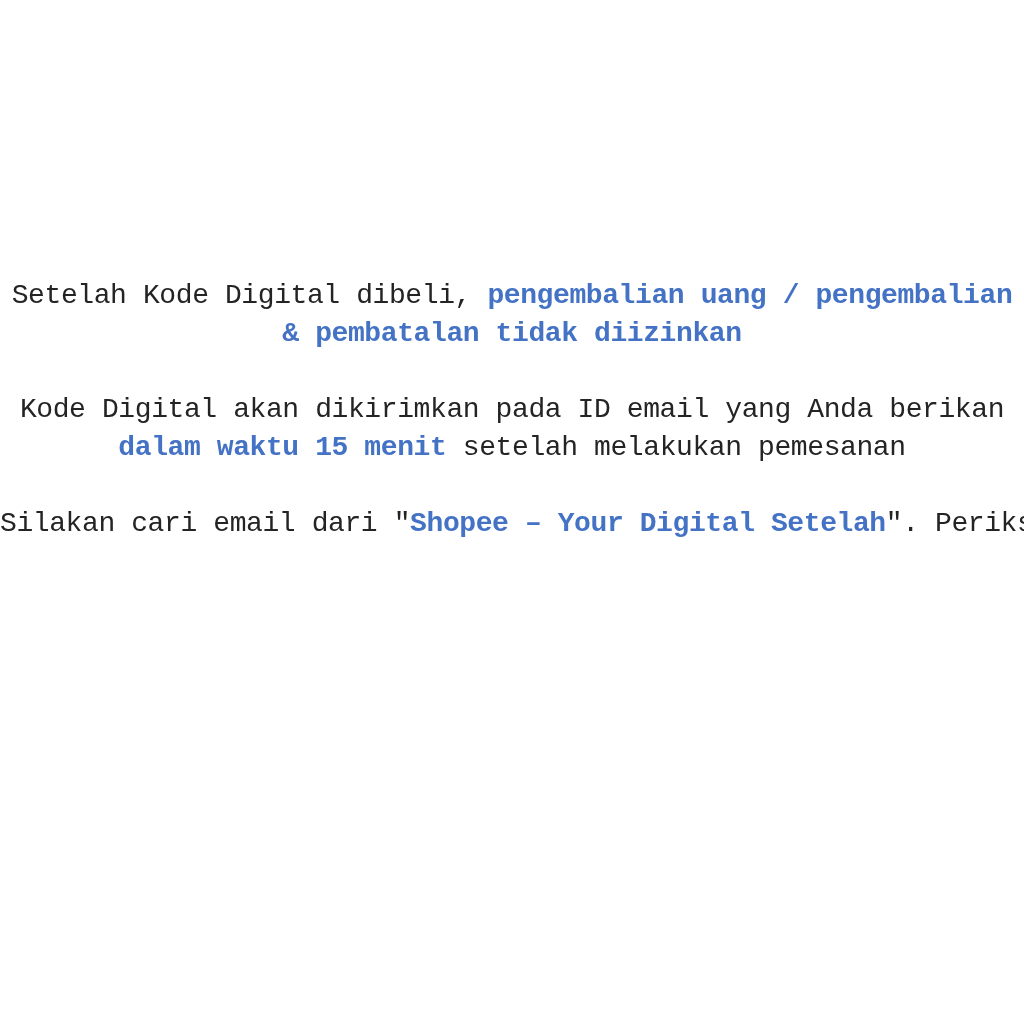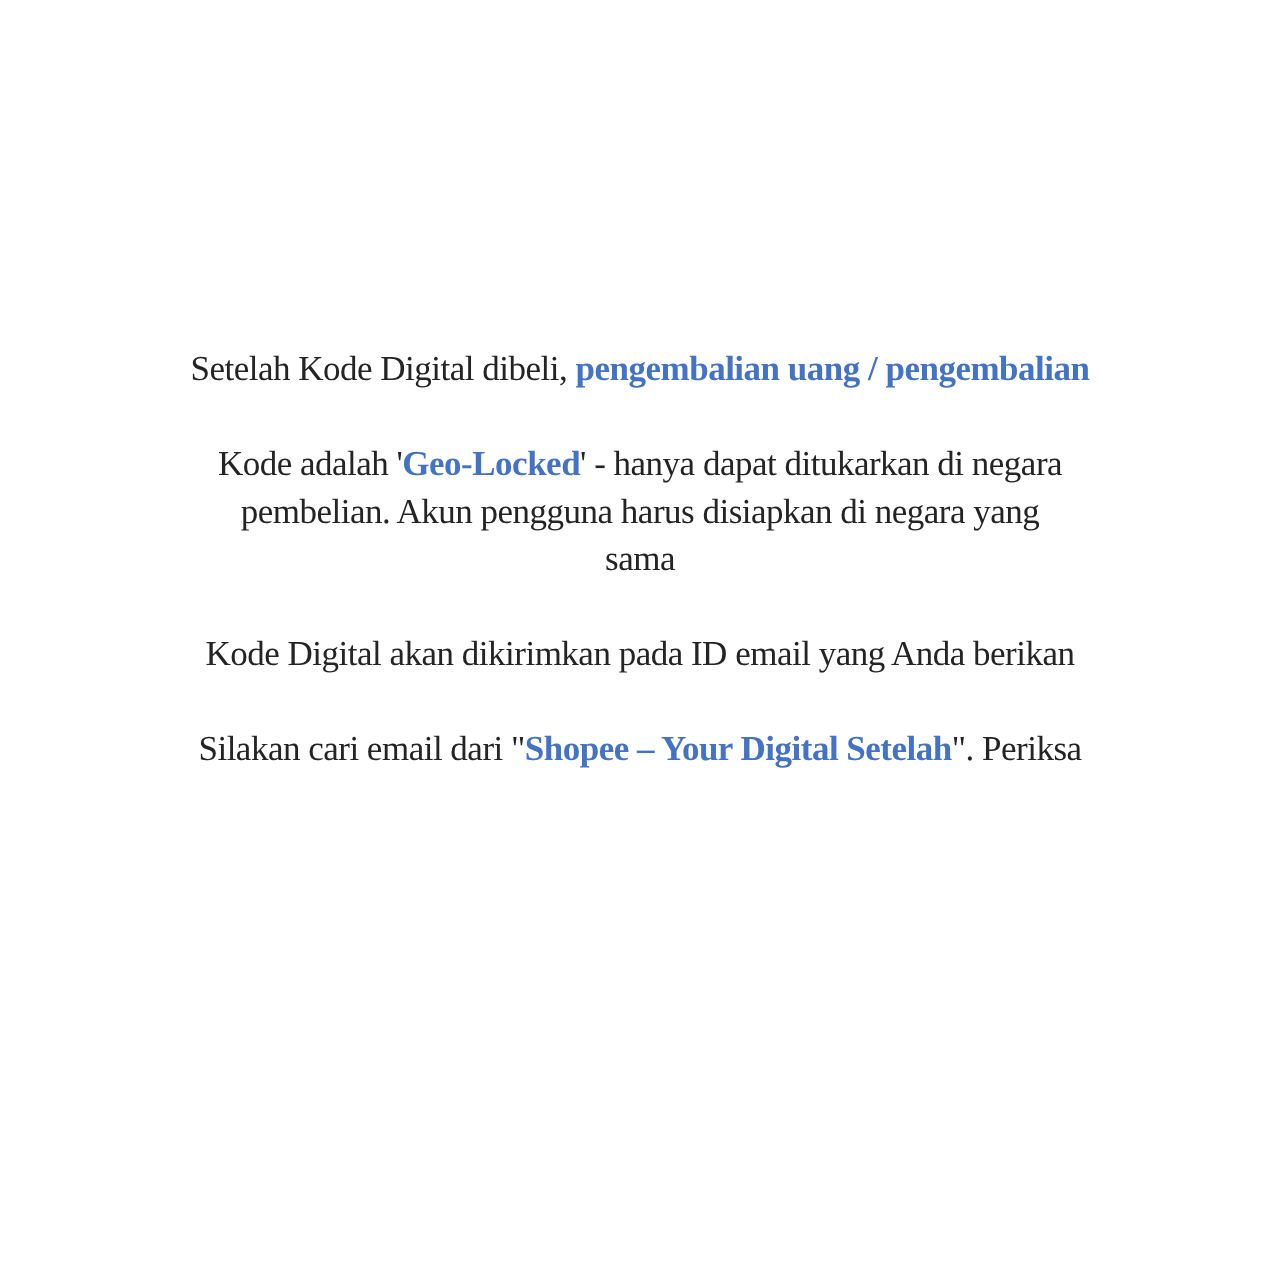--- a/index.html
+++ b/index.html
@@ -8,21 +8,21 @@
     --bg: #ffffff;
   }
   * { margin: 0; padding: 0; box-sizing: border-box; }
   html, body { background: #ffffff; }
   .canvas {
     position: relative;
     width: 1024px;
     height: 860px;
     background: var(--bg);
     overflow: hidden;
-    font-family: Liberation Serif, serif;
+    font-family: Liberation Mono, monospace;
   }
   .text-block {
     position: absolute;
     top: 277px;
     left: 0;
     width: 1024px;
     text-align: center;
     color: var(--text);
     font-size: 28px;
     letter-spacing: -0.4px;
@@ -35,30 +35,27 @@
   .run.accent { color: var(--accent); font-weight: 700; }
 </style>
 </head>
 <body>
 
 <div class="canvas">
   <div class="text-block">
 
     <div class="para">
       <div class="line"><span class="run">Setelah Kode Digital dibeli, </span><span class="run accent">pengembalian uang / pengembalian</span></div>
+      <div class="line"><span class="run accent">&amp; pembatalan tidak diizinkan</span></div>
     </div>
 
-    <div class="para">
-      <div class="line"><span class="run">Kode adalah '</span><span class="run accent">Geo-Locked</span><span class="run">' - hanya dapat ditukarkan di negara</span></div>
-      <div class="line"><span class="run">pembelian. Akun pengguna harus disiapkan di negara yang</span></div>
-      <div class="line"><span class="run">sama</span></div>
-    </div>
 
     <div class="para">
       <div class="line"><span class="run">Kode Digital akan dikirimkan pada ID email yang Anda berikan</span></div>
+      <div class="line"><span class="run accent">dalam waktu 15 menit</span><span class="run"> setelah melakukan pemesanan</span></div>
     </div>
 
     <div class="para">
       <div class="line"><span class="run">Silakan cari email dari "</span><span class="run accent">Shopee – Your Digital Setelah</span><span class="run">". Periksa</span></div>
     </div>
 
   </div>
 </div>
 
 </body></html>

